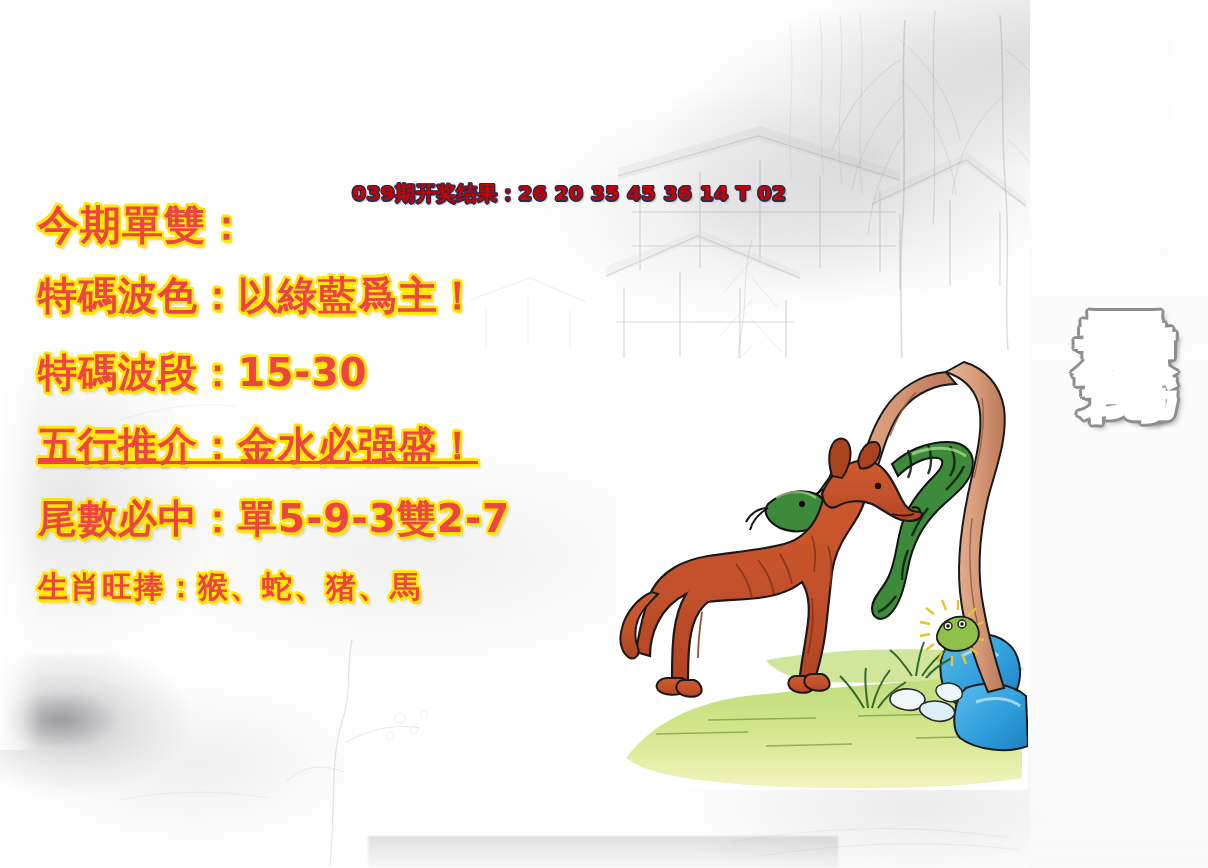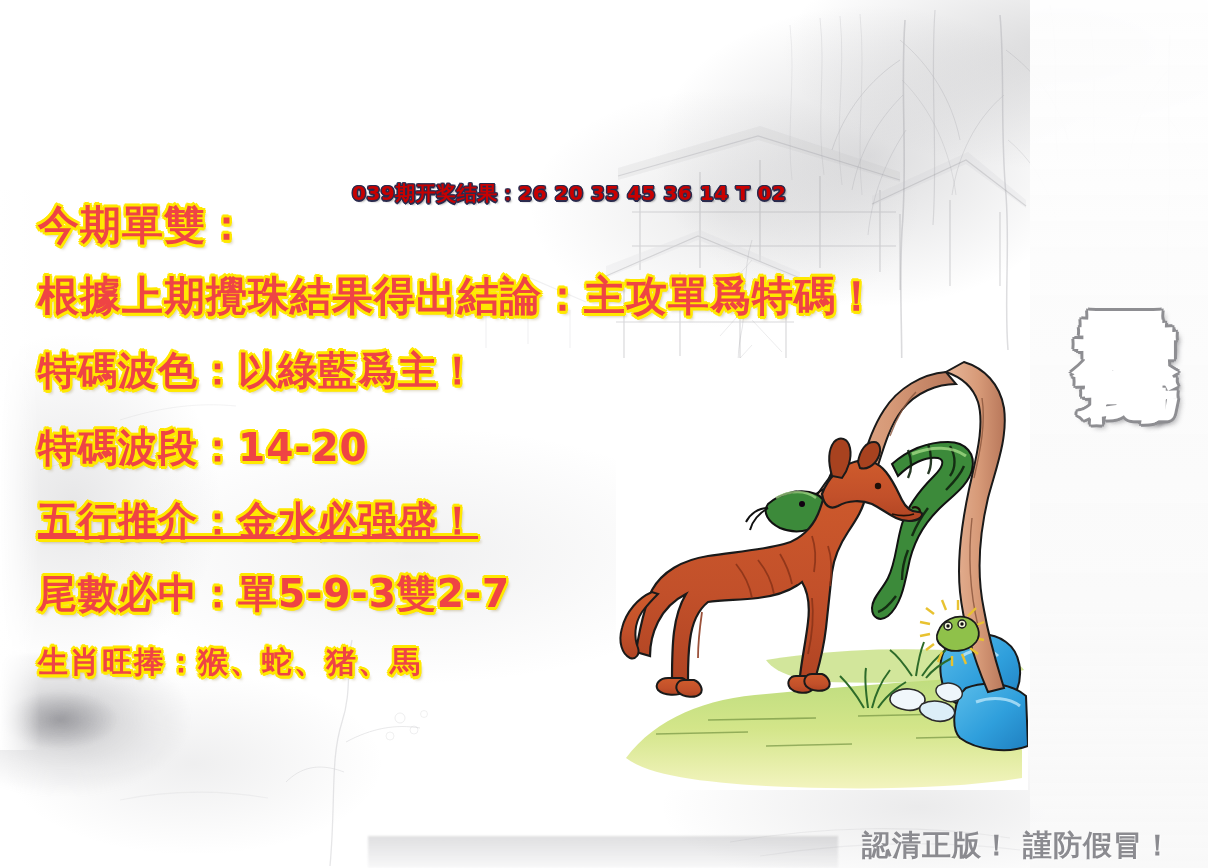--- a/index.html
+++ b/index.html
@@ -260,23 +260,22 @@
     <div class="corner-smudge2"></div>
     <div class="left-white-pad"></div>
     <div class="right-band"></div>
     <div class="bottom-wash"></div>
   </div>
 
   <div class="draw-result">039期开奖结果：26 20 35 45 36 14 T 02</div>
 
   <div class="tips">
     <div class="tip-line t0">今期單雙：</div>
-    <div class="tip-line t1">根據上期攪珠結果得出結論：主攻單爲特碼！</div>
     <div class="tip-line t2">特碼波色：以綠藍爲主！</div>
-    <div class="tip-line t3">特碼波段：14-20</div>
+    <div class="tip-line t3">特碼波段：15-30</div>
     <div class="tip-line t4">五行推介：金水必强盛！</div>
     <div class="tip-line t5">尾數必中：單5-9-3雙2-7</div>
     <div class="tip-line t6">生肖旺捧：猴、蛇、猪、馬</div>
   </div>
 
   <div class="illo">
     <svg width="412" height="432" viewBox="0 0 412 432">
       <defs>
         <linearGradient id="grassG" x1="0" y1="0" x2="0" y2="1">
           <stop offset="0%" stop-color="#b9da74"></stop>
@@ -463,15 +462,14 @@
           <path d="M68 322 C 62 322, 58 328, 62 334 C 68 340, 80 340, 84 336 C 88 332, 84 324, 78 322 Z"></path>
           <path d="M180 318 C 174 318, 170 324, 174 330 C 180 336, 192 336, 196 332 C 200 328, 196 320, 190 318 Z"></path>
           <path d="M196 316 C 190 316, 186 322, 190 328 C 196 334, 208 334, 212 330 C 216 326, 212 318, 206 316 Z"></path>
         </g>
       </g>
     </svg>
   </div>
 
   <div class="vtitle">嘉云公司電傳</div>
 
-  <div class="notice">認清正版！ 謹防假冒！</div>
 
 </div>
 
 </body></html>

